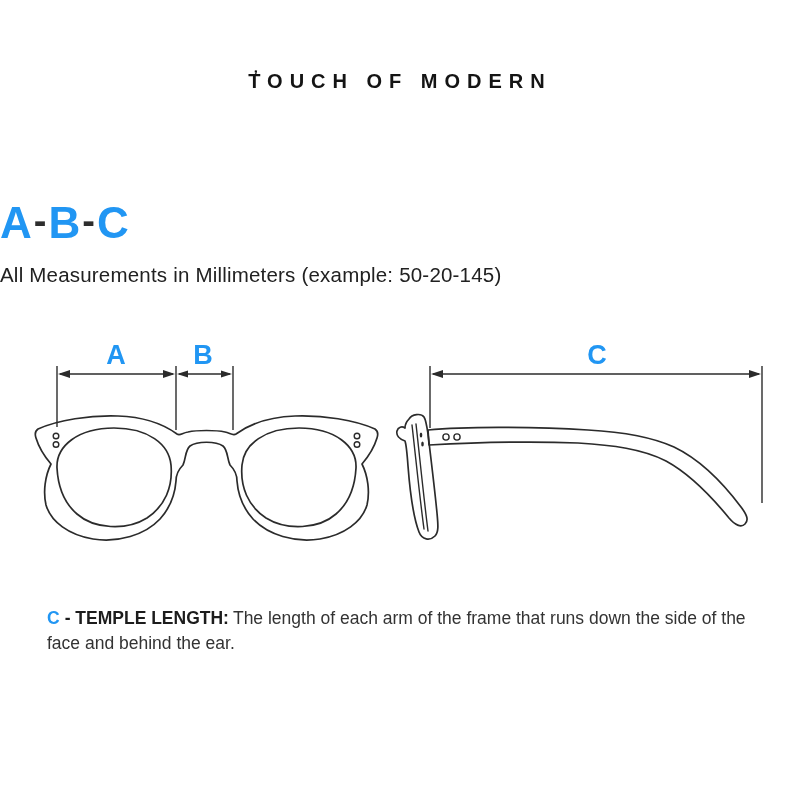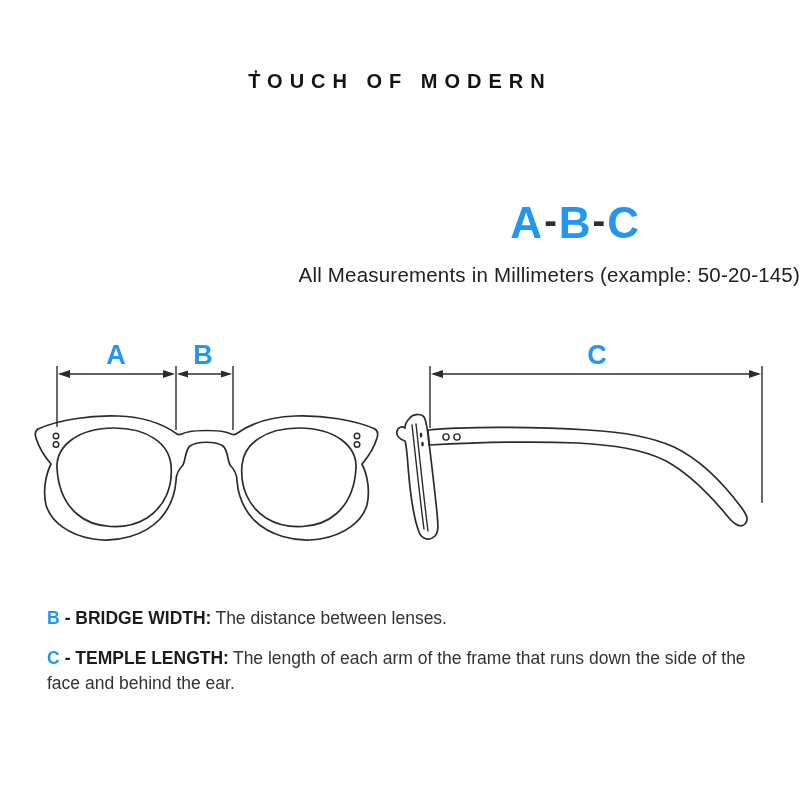--- a/index.html
+++ b/index.html
@@ -34,31 +34,31 @@
     position: absolute; top: 113px; left: 0; width: 800px;
     text-align: center;
     font-size: 34px; font-weight: 600;
     letter-spacing: 3px;
     color: #1b1b1b;
   }
 
   
   .formula {
     position: absolute; top: 198px; left: 0; width: 640px;
-    text-align: right;
+    text-align: left;
     font-size: 44px; font-weight: 700;
     letter-spacing: 1px;
   }
   .formula .letter { color: #2196f3; }
   .formula .dash { color: #2d2d2d; font-size: 38px; position: relative; top: -4px; padding: 0 1px; }
 
   
   .subtitle {
     position: absolute; top: 263px; left: 0; width: 800px;
-    text-align: right;
+    text-align: left;
     font-size: 20.5px; font-weight: 500;
     letter-spacing: 0.2px;
     color: #212121;
   }
 
   
   .diagram {
     position: absolute; top: 330px; left: 0;
     width: 800px; height: 300px;
   }
@@ -215,20 +215,17 @@
           <path class="dim-arrow" d="M 431 374 L 443 370 L 443 378 Z"></path>
           <path class="dim-arrow" d="M 761 374 L 749 370 L 749 378 Z"></path>
           <text class="dim-label" x="597" y="364">C</text>
         </g>
       </g>
     </svg>
   </div>
 
   <div class="definitions">
     <p class="definition">
-      <span class="def-letter">B</span><span class="def-term">- BRIDGE WIDTH:</span><span class="def-desc">The distance between lenses.</span>
-    </p>
-    <p class="definition">
       <span class="def-letter">C</span><span class="def-term">- TEMPLE LENGTH:</span><span class="def-desc">The length of each arm of the frame that runs down the side of the face and behind the ear.</span>
     </p>
   </div>
 
 </div>
 
 </body></html>

